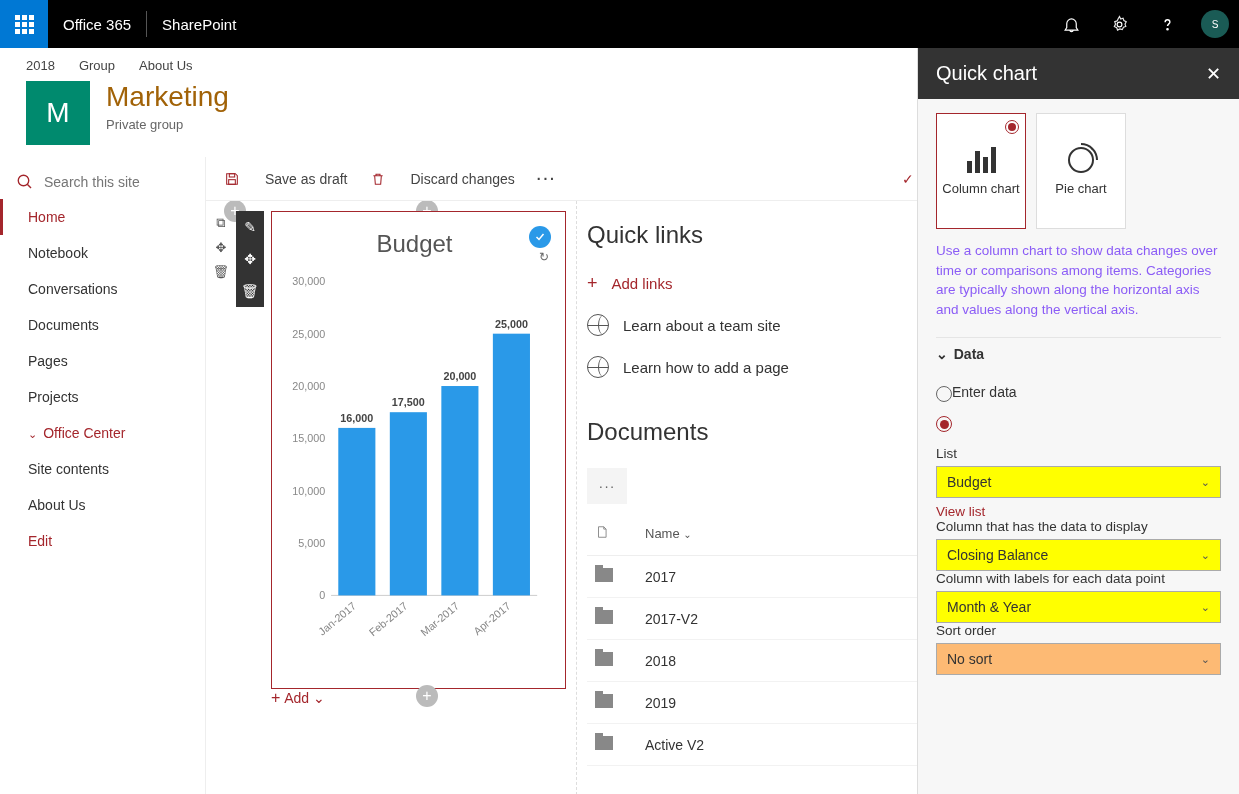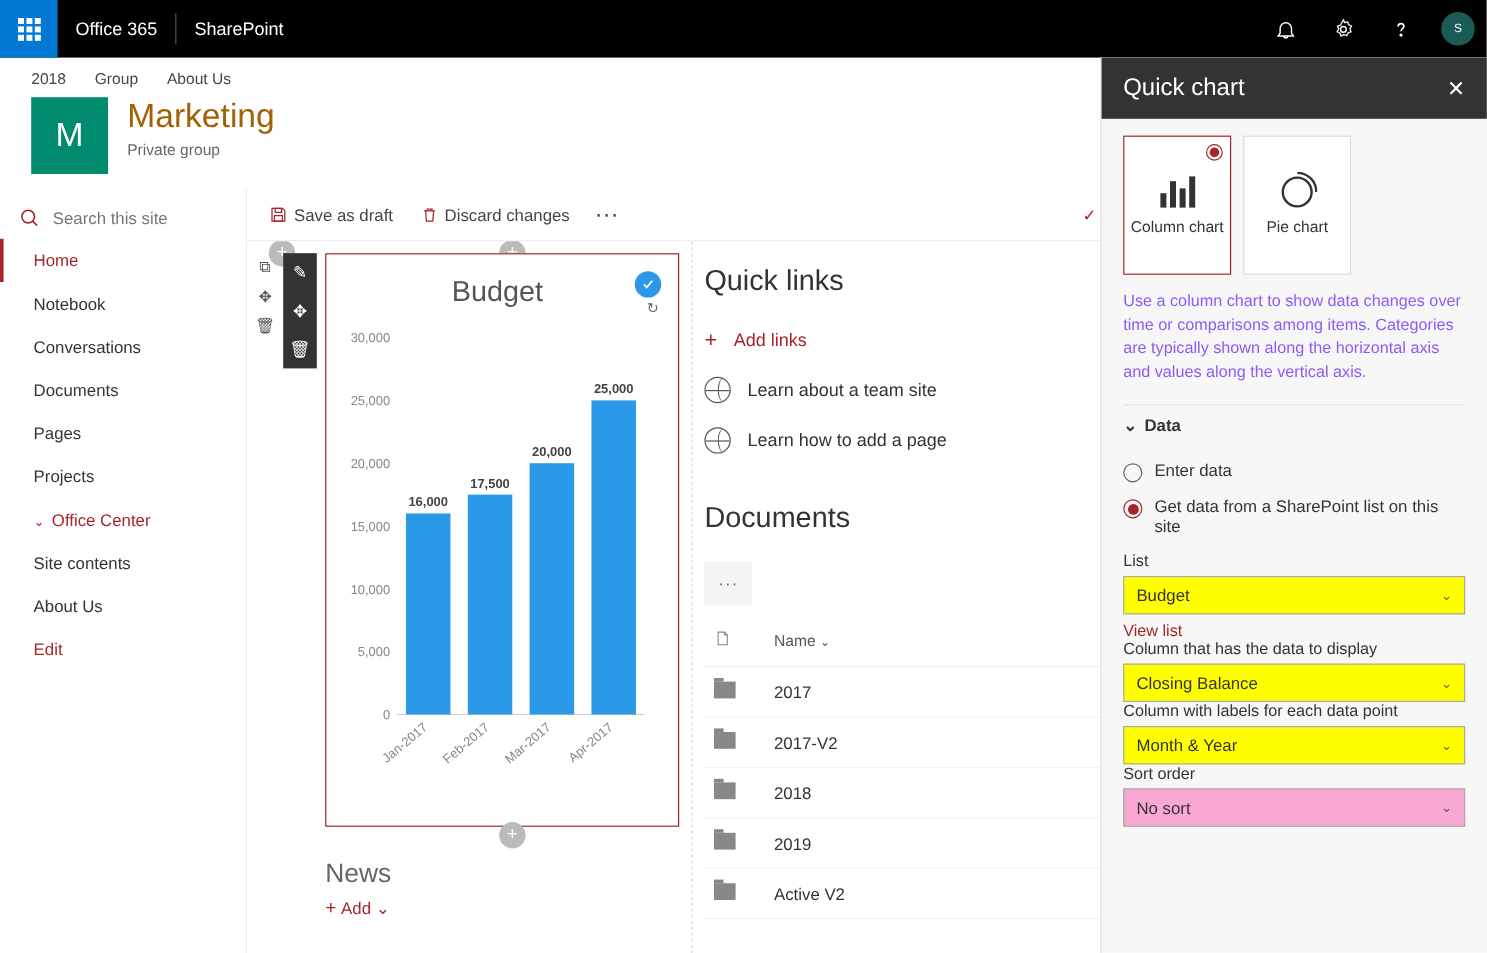--- a/index.html
+++ b/index.html
@@ -24,21 +24,21 @@
 .body-row{display:flex;height:638px}
 .leftnav{width:206px;border-right:1px solid #eee;padding-top:8px}
 .search{display:flex;align-items:center;padding:8px 16px;color:#777}
 .search input{border:0;outline:0;font-size:14px;color:#666;margin-left:10px;width:140px}
 .nav-item{padding:10px 28px;font-size:14px;color:#333;cursor:pointer}
 .nav-item.sel{color:#a4262c;border-left:3px solid #a4262c;padding-left:25px}
 .nav-item.red{color:#a4262c}
 .nav-item .chev{margin-right:6px;font-size:11px;display:inline-block}
 .center{flex:1;position:relative;overflow:hidden;background:#fff}
 .cmdbar{height:44px;border-bottom:1px solid #eee;display:flex;align-items:center;padding:0 18px;font-size:14px}
-.cmd{display:flex;align-items:center;gap:5px;margin-right:22px;cursor:pointer;color:#444}
+.cmd{display:flex;align-items:center;gap:25px;margin-right:22px;cursor:pointer;color:#444}
 .cmd.ell{font-weight:bold;letter-spacing:2px}
 .saved{margin-left:auto;color:#444;display:flex;align-items:center;gap:6px}
 .publish{background:#a4262c;color:#fff;height:44px;padding:0 22px;display:flex;align-items:center;gap:10px;cursor:pointer;margin-left:14px;font-size:15px}
 .canvas{display:flex;padding:0;position:relative;height:594px;overflow-y:auto}
 .canvas::-webkit-scrollbar{width:16px}
 .canvas::-webkit-scrollbar-thumb{background:#ccc}
 .col{position:relative}
 .col1{width:370px;padding:10px 10px 0 30px}
 .col2{flex:1;padding:20px 20px 0 10px;border-left:1px dashed #ddd}
 .add-circle{width:22px;height:22px;border-radius:50%;background:#bbb;color:#fff;display:flex;align-items:center;justify-content:center;font-size:16px;position:absolute;cursor:pointer}
@@ -78,26 +78,26 @@
 .chart-type.sel{border:1.5px solid #a4262c}
 .chart-type .radio-dot{position:absolute;top:6px;right:6px;width:14px;height:14px;border:1.5px solid #a4262c;border-radius:50%;display:none}
 .chart-type.sel .radio-dot{display:flex;align-items:center;justify-content:center}
 .chart-type.sel .radio-dot::after{content:"";width:8px;height:8px;background:#a4262c;border-radius:50%}
 .col-icon{display:flex;align-items:flex-end;gap:3px;height:26px}
 .col-icon span{width:5px;background:#333}
 .pie-icon{width:26px;height:26px;border:2.5px solid #333;border-radius:50%;position:relative}
 .pie-icon::after{content:"";position:absolute;top:-2.5px;right:-2.5px;width:15px;height:15px;border-top:2.5px solid #333;border-right:2.5px solid #333;border-radius:0 100% 0 0;transform:translate(3px,-3px)}
 .help-text{font-size:13.5px;color:#8b5cf6;line-height:1.45;margin-bottom:18px}
 .sect-head{font-size:14px;color:#333;padding:8px 0;cursor:pointer;display:flex;align-items:center;gap:6px;border-top:1px solid #e5e5e5;font-weight:600}
-.radio-row{display:flex;align-items:flex-start;gap:10px;padding:6px 0;font-size:14px;cursor:pointer}
+.radio-row{display:flex;align-items:flex-start;padding:6px 0;font-size:14px;cursor:pointer}
 .radio-o{width:16px;height:16px;border:1.5px solid #666;border-radius:50%;flex-shrink:0;margin-top:2px}
 .radio-o.filled{border-color:#a4262c;display:flex;align-items:center;justify-content:center}
 .radio-o.filled::after{content:"";width:9px;height:9px;background:#a4262c;border-radius:50%}
 .field-label{font-size:13.5px;color:#333;margin-bottom:5px}
-.dropdown{border:1px solid #aaa;padding:7px 10px;font-size:14px;display:flex;align-items:center;cursor:pointer;background:#f9a8d4}
+.dropdown{border:1px solid #aaa;padding:7px 10px;font-size:14px;display:flex;align-items:center;cursor:pointer;background:#fdba74}
 .dropdown.hl{background:#ffff00}
 .dropdown .dd-chev{margin-left:auto;font-size:11px;color:#555}
 .view-list-link{color:#a4262c;font-size:13.5px;margin-top:6px;cursor:pointer}
 svg text{font-family:"Segoe UI",Arial,sans-serif}
 </style>
 </head>
 <body>
 
 <div class="topbar">
   <div class="waffle">
@@ -254,21 +254,20 @@
               <text x="128.75" y="352" text-anchor="end" font-size="11" fill="#888" transform="rotate(-40 128.75 352)">Feb-2017</text>
               <rect x="162.35" y="126.66666666666669" width="37.8" height="213.33333333333331" fill="#2a99e8"></rect>
               <text x="181.25" y="120.66666666666669" text-anchor="middle" font-size="11" fill="#444" font-weight="600">20,000</text>
               <text x="181.25" y="352" text-anchor="end" font-size="11" fill="#888" transform="rotate(-40 181.25 352)">Mar-2017</text>
               <rect x="214.85" y="73.33333333333331" width="37.8" height="266.6666666666667" fill="#2a99e8"></rect>
               <text x="233.75" y="67.33333333333331" text-anchor="middle" font-size="11" fill="#444" font-weight="600">25,000</text>
               <text x="233.75" y="352" text-anchor="end" font-size="11" fill="#888" transform="rotate(-40 233.75 352)">Apr-2017</text>
             </svg>
         </div>
         <div class="add-circle" style="bottom:88px;left:210px">+</div>
-        <div class="news-title">News</div>
         <div class="add-link"><span style="font-size:16px">+</span>&nbsp;<span>Add</span>&nbsp;⌄</div>
       </div>
 
       <div class="col col2">
         <div class="sec-title">Quick links</div>
         <div class="ql-item add">
             <span style="font-size:18px">+</span>
             <span>Add links</span>
           </div>
         <div class="ql-item">
@@ -354,21 +353,20 @@
         <span>⌄</span>
         <span>Data</span>
       </div>
     <div style="padding:8px 0">
       <div class="radio-row">
           <span class="radio-o"></span>
           <span>Enter data</span>
         </div>
       <div class="radio-row">
           <span class="radio-o filled"></span>
-          <span>Get data from a SharePoint list on this site</span>
         </div>
     </div>
     <div class="field-label">List</div>
     <div class="dropdown hl">
         <span>Budget</span>
         <span class="dd-chev">⌄</span>
       </div>
     <div class="view-list-link">View list</div>
     <div class="field-label">Column that has the data to display</div>
     <div class="dropdown hl">

